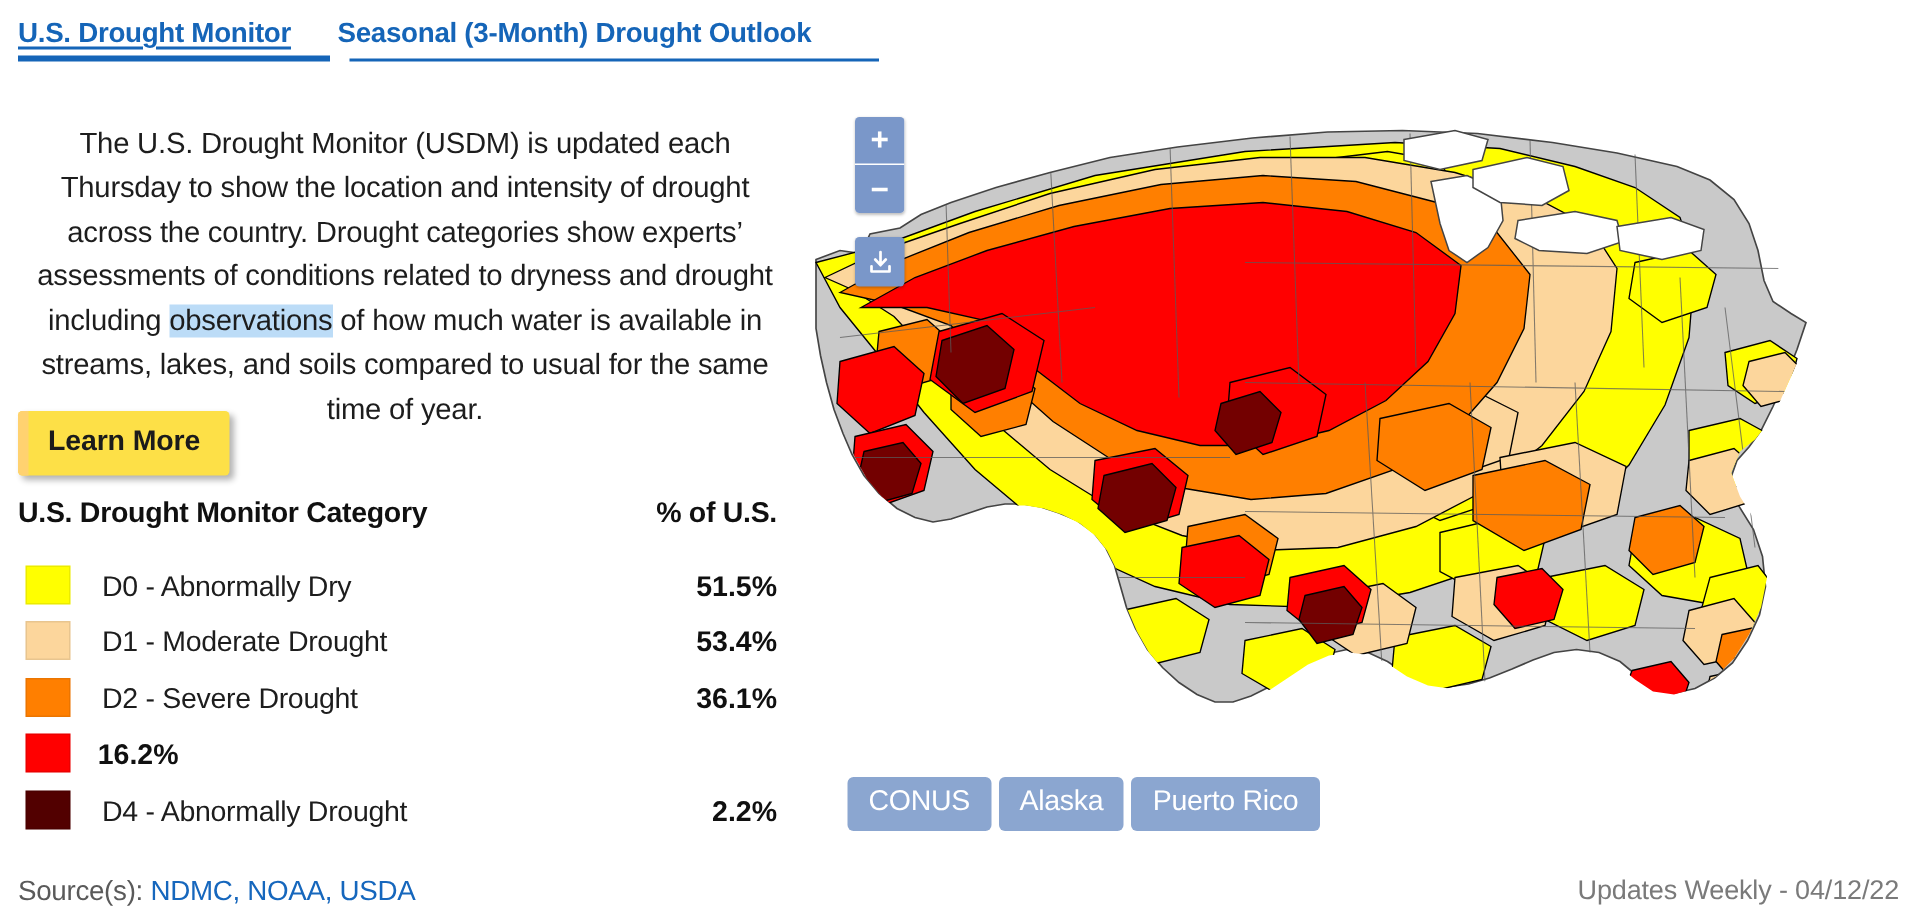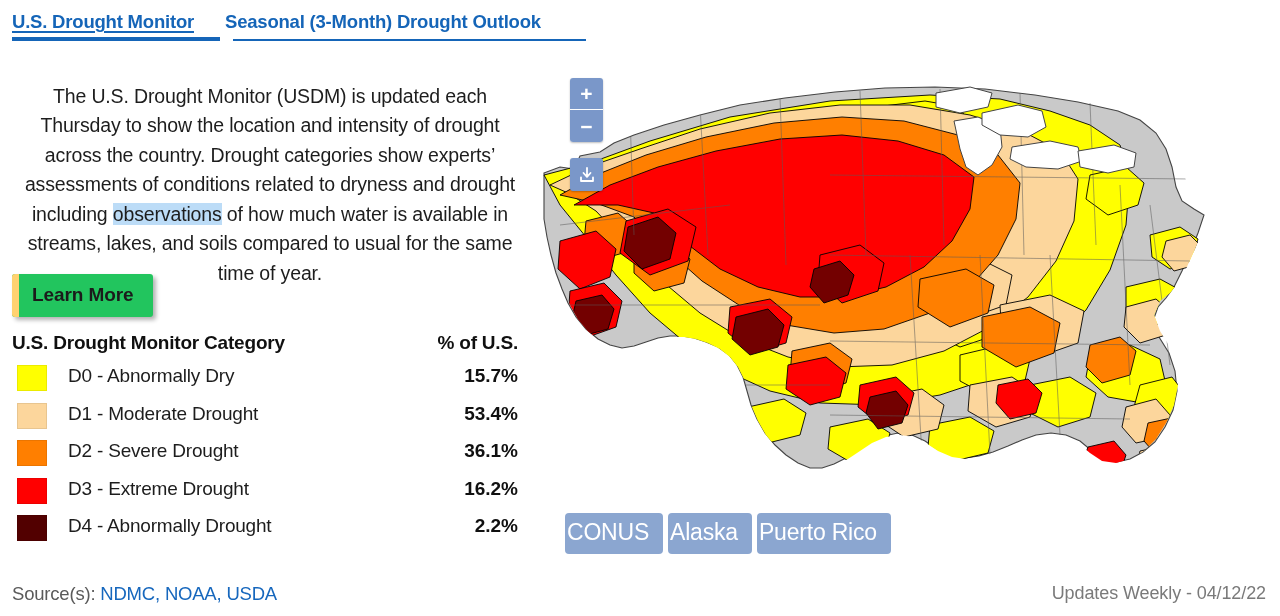--- a/index.html
+++ b/index.html
@@ -47,21 +47,21 @@
   }
   #intro-text .sel {
     background:#bcdcf7;
   }
 
   #learn-more-wrap {
     position:absolute; left:12px; top:274px;
   }
   #learn-more-button {
     display:inline-block;
-    background:#22c55e;
+    background:#fde047;
     color:#1b1b1b;
     font-size:19px; font-weight:bold;
     padding:10px 20px 11px 20px;
     border:none; border-radius:3px;
     box-shadow:3px 3px 4px rgba(0,0,0,0.30);
     cursor:pointer;
     position:relative;
     letter-spacing:-0.1px;
     font-family:"Liberation Sans", sans-serif;
   }
@@ -71,21 +71,21 @@
   }
 
   
   #legend { position:absolute; left:12px; top:332px; width:506px; }
   .legend-header {
     display:flex; align-items:baseline; justify-content:space-between;
     font-size:19px; font-weight:bold; color:#101010;
     margin-bottom:11px; letter-spacing:-0.2px;
   }
   .legend-row {
-    display:flex; align-items:flex-start; height:37.5px;
+    display:flex; align-items:flex-end; height:37.5px;
   }
   .swatch {
     width:30px; height:26px; flex:0 0 30px; margin-left:5px;
     border:1px solid rgba(0,0,0,0.08);
   }
   .legend-label {
     flex:1 1 auto; margin-left:21px;
     font-size:19px; color:#1d1d1d; letter-spacing:-0.2px;
   }
   .legend-pct {
@@ -138,22 +138,22 @@
     box-shadow:0 1px 2px rgba(0,0,0,0.25);
   }
 
   
   #region-tabs {
     position:absolute; left:35px; bottom:16px;
     display:flex; gap:5px;
   }
   .region-btn {
     background:#8ba6d0; color:#ffffff;
-    font-size:23px; letter-spacing:-0.2px;
-    padding:6px 14px 8px 2px;
+    font-size:19px; letter-spacing:-0.2px;
+    padding:6px 14px 8px 14px;
     border:none; border-radius:4px; cursor:pointer;
     font-family:"Liberation Sans", sans-serif;
     white-space:nowrap;
   }
 </style>
 </head>
 <body>
 
 <div id="tabbar">
   <div class="tab" id="tab-usdm">U.S. Drought Monitor</div>
@@ -172,35 +172,34 @@
 
 <div id="legend">
   <div class="legend-header">
     <span>U.S. Drought Monitor Category</span>
     <span>% of U.S.</span>
   </div>
   <div id="legend-rows">
       <div class="legend-row">
         <div class="swatch" style="background: rgb(255, 255, 0);"></div>
         <div class="legend-label">D0 - Abnormally Dry</div>
-        <div class="legend-pct">15.7%</div>
+        <div class="legend-pct">51.5%</div>
       </div>
       <div class="legend-row">
         <div class="swatch" style="background: rgb(252, 214, 156);"></div>
         <div class="legend-label">D1 - Moderate Drought</div>
         <div class="legend-pct">53.4%</div>
       </div>
       <div class="legend-row">
         <div class="swatch" style="background: rgb(255, 127, 0);"></div>
         <div class="legend-label">D2 - Severe Drought</div>
         <div class="legend-pct">36.1%</div>
       </div>
       <div class="legend-row">
         <div class="swatch" style="background: rgb(255, 0, 0);"></div>
-        <div class="legend-label">D3 - Extreme Drought</div>
         <div class="legend-pct">16.2%</div>
       </div>
       <div class="legend-row">
         <div class="swatch" style="background: rgb(82, 0, 0);"></div>
         <div class="legend-label">D4 - Abnormally Drought</div>
         <div class="legend-pct">2.2%</div>
       </div>
     </div>
 </div>
 

